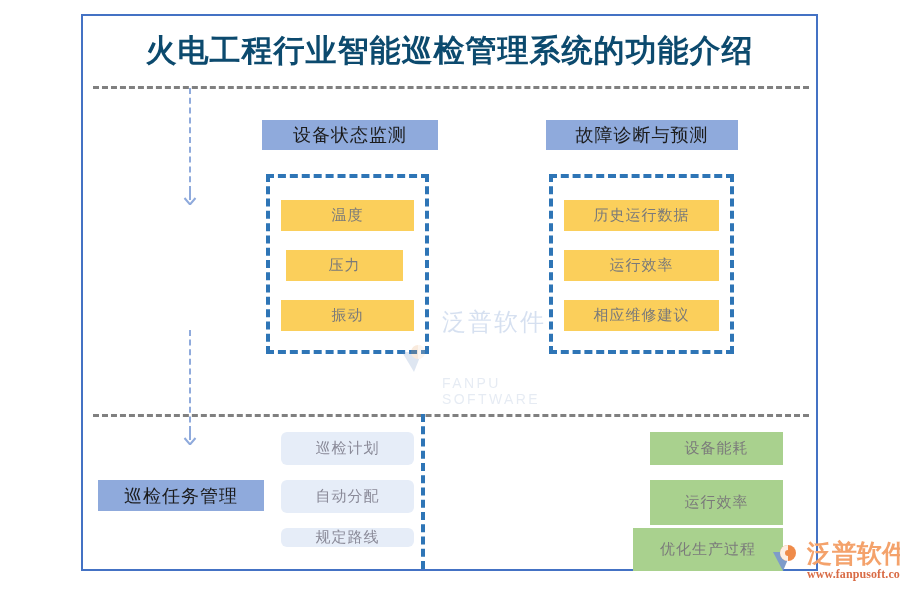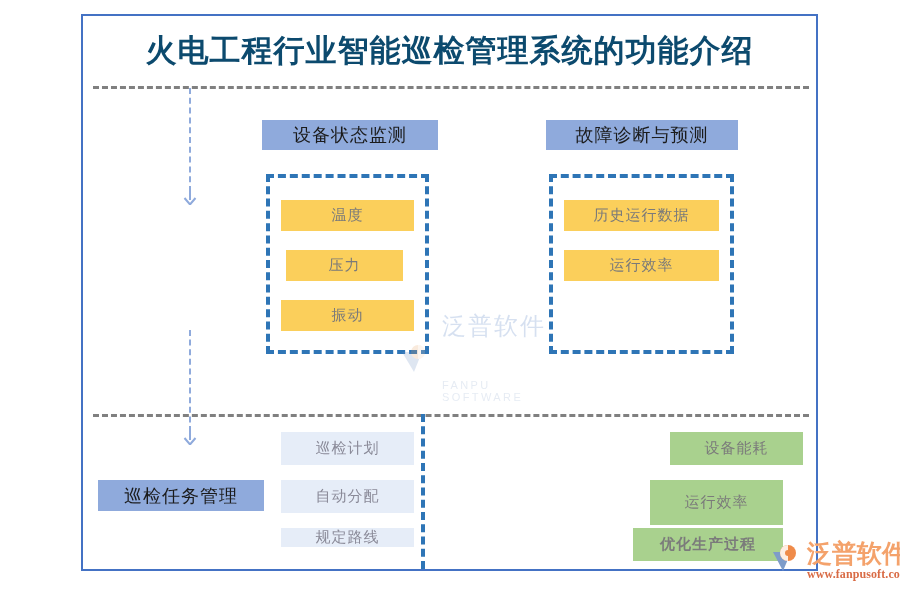--- a/index.html
+++ b/index.html
@@ -117,42 +117,42 @@
     position: absolute;
     display: flex;
     align-items: center;
     justify-content: center;
     font-size: 15px;
     color: #595959;
     white-space: nowrap;
     letter-spacing: 1px;
   }
   .item-yellow { background: #FBCF5B; color: #7a7a7a; }
-  .item-lightblue { background: #E6EDF8; color: #8a8a98; }
+  .item-lightblue { background: #E6EDF8; color: #8a8a98; border-radius: 6px; }
   .item-green { background: #A9D18E; color: #7b7b7b; }
 
   
   .item-temp  { left: 281px; top: 200px; width: 133px; height: 31px; }
   .item-press { left: 286px; top: 250px; width: 117px; height: 31px; text-align: center; }
   .item-vibr  { left: 281px; top: 300px; width: 133px; height: 31px; text-align: right; }
 
   
   .item-hist   { left: 564px; top: 200px; width: 155px; height: 31px; }
   .item-pred   { left: 564px; top: 250px; width: 155px; height: 31px; }
   .item-repair { left: 564px; top: 300px; width: 155px; height: 31px; }
 
   
   .item-plan  { left: 281px; top: 432px; width: 133px; height: 33px; }
   .item-auto  { left: 281px; top: 480px; width: 133px; height: 33px; }
   .item-route { left: 281px; top: 528px; width: 133px; height: 19px; }
 
   
-  .item-energy { left: 650px; top: 432px; width: 133px; height: 33px; margin-left: 20px; }
+  .item-energy { left: 650px; top: 432px; width: 133px; height: 33px; }
   .item-eff    { left: 650px; top: 480px; width: 133px; height: 45px; }
-  .item-opt    { left: 633px; top: 528px; width: 150px; height: 33px; font-weight: bold; }
+  .item-opt    { left: 633px; top: 528px; width: 150px; height: 43px; }
 
   
   .watermark {
     position: absolute;
     left: 398px;
     top: 327px;
     width: 170px;
     height: 62px;
     opacity: 0.22;
     display: flex;
@@ -163,21 +163,21 @@
   .watermark .wm-mark { width: 40px; height: 40px; flex: 0 0 40px; }
   .watermark .wm-text { margin-left: 4px; }
   .watermark .wm-cn {
     font-size: 24px;
     color: #4a78c0;
     letter-spacing: 2px;
     line-height: 1.05;
     font-family: "Liberation Sans", sans-serif;
   }
   .watermark .wm-en {
-    font-size: 11px;
+    font-size: 14px;
     color: #8fa8cc;
     letter-spacing: 2.4px;
     font-family: "Liberation Sans", sans-serif;
     margin-top: 40px;
   }
 
   
   .logo {
     position: absolute;
     left: 771px;
@@ -245,20 +245,21 @@
   <div class="item item-yellow item-temp">温度</div>
   <div class="item item-yellow item-press">压力</div>
   <div class="item item-yellow item-vibr">振动</div>
 
   <div class="pill pill-fault">故障诊断与预测</div>
 
   <div class="groupbox groupbox-fault"></div>
 
   <div class="item item-yellow item-hist">历史运行数据</div>
   <div class="item item-yellow item-pred">运行效率</div>
+  <div class="item item-yellow item-repair">相应维修建议</div>
 
   <div class="pill pill-task">巡检任务管理</div>
 
   <div class="item item-lightblue item-plan">巡检计划</div>
   <div class="item item-lightblue item-auto">自动分配</div>
   <div class="item item-lightblue item-route">规定路线</div>
 
 
   <div class="item item-green item-energy">设备能耗</div>
   <div class="item item-green item-eff">运行效率</div>

